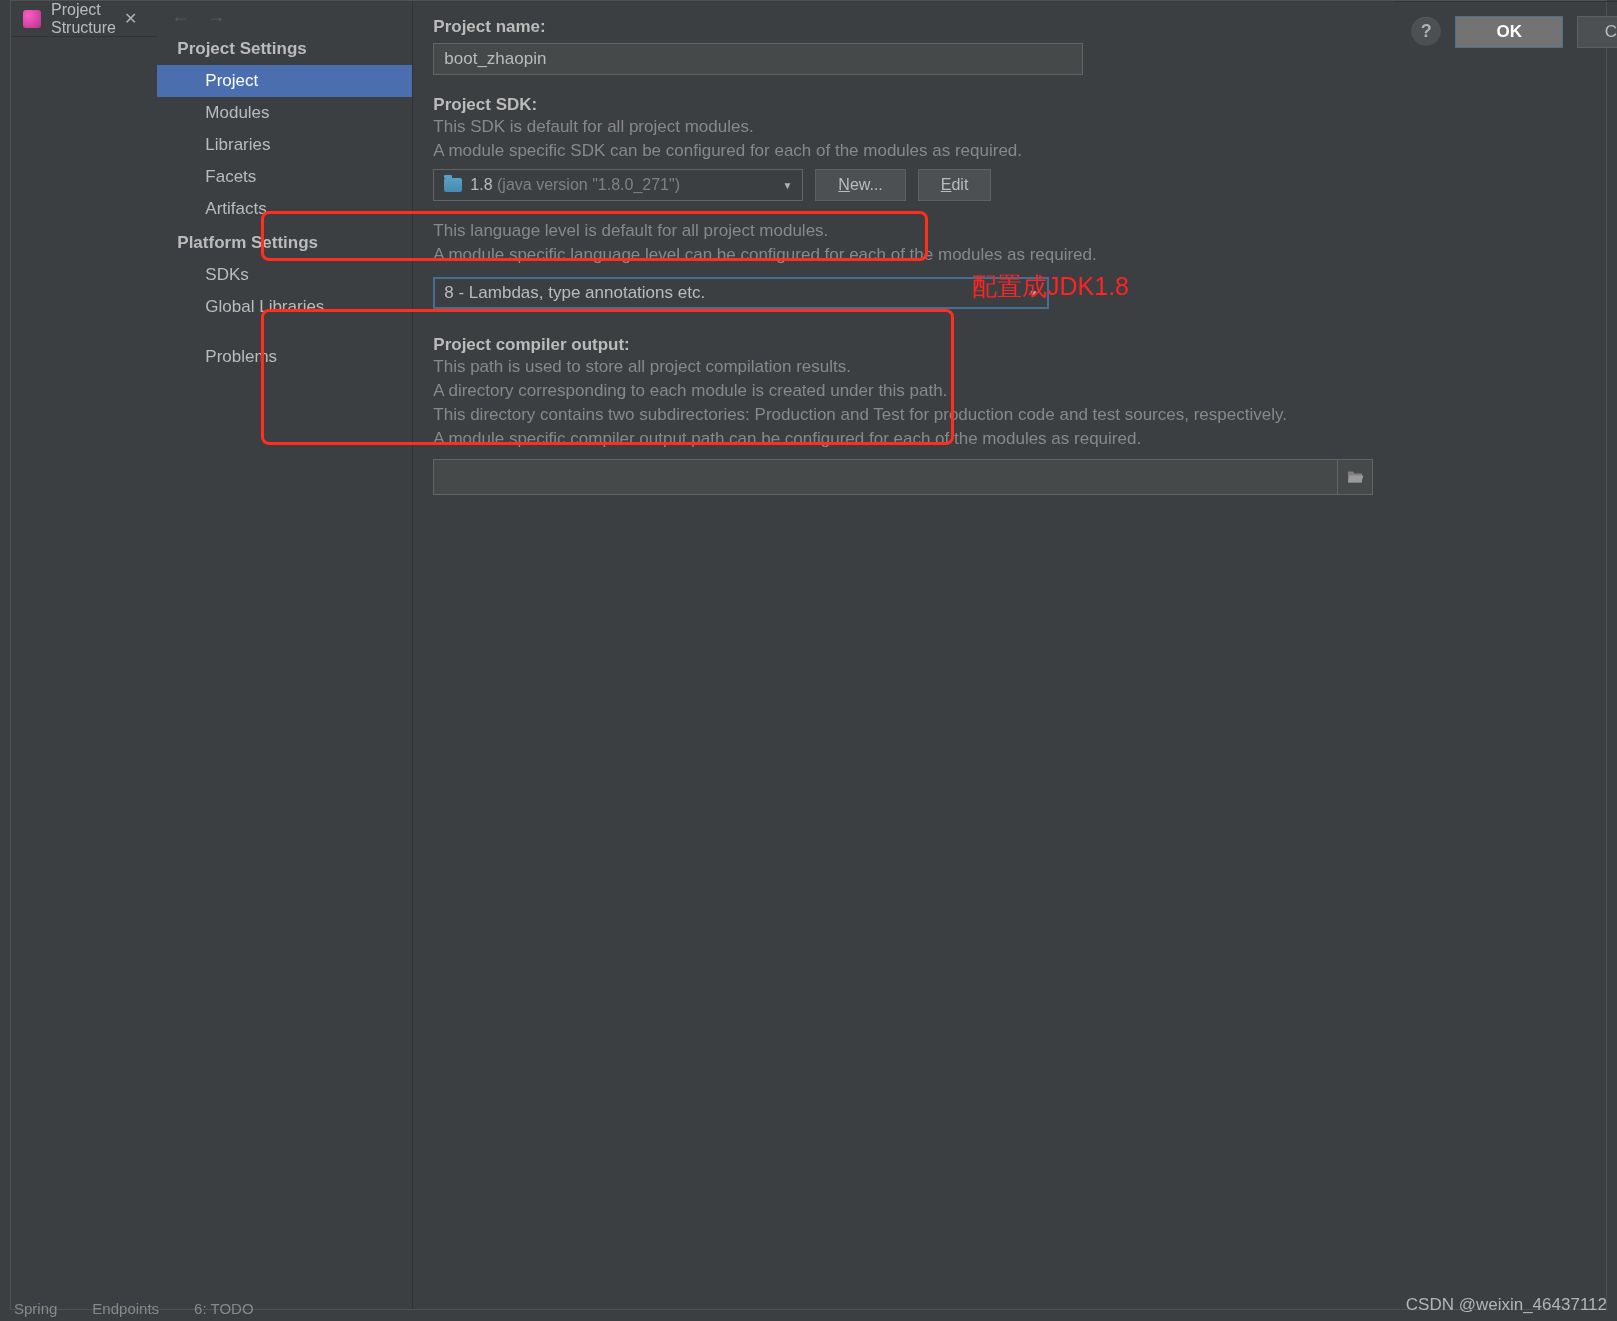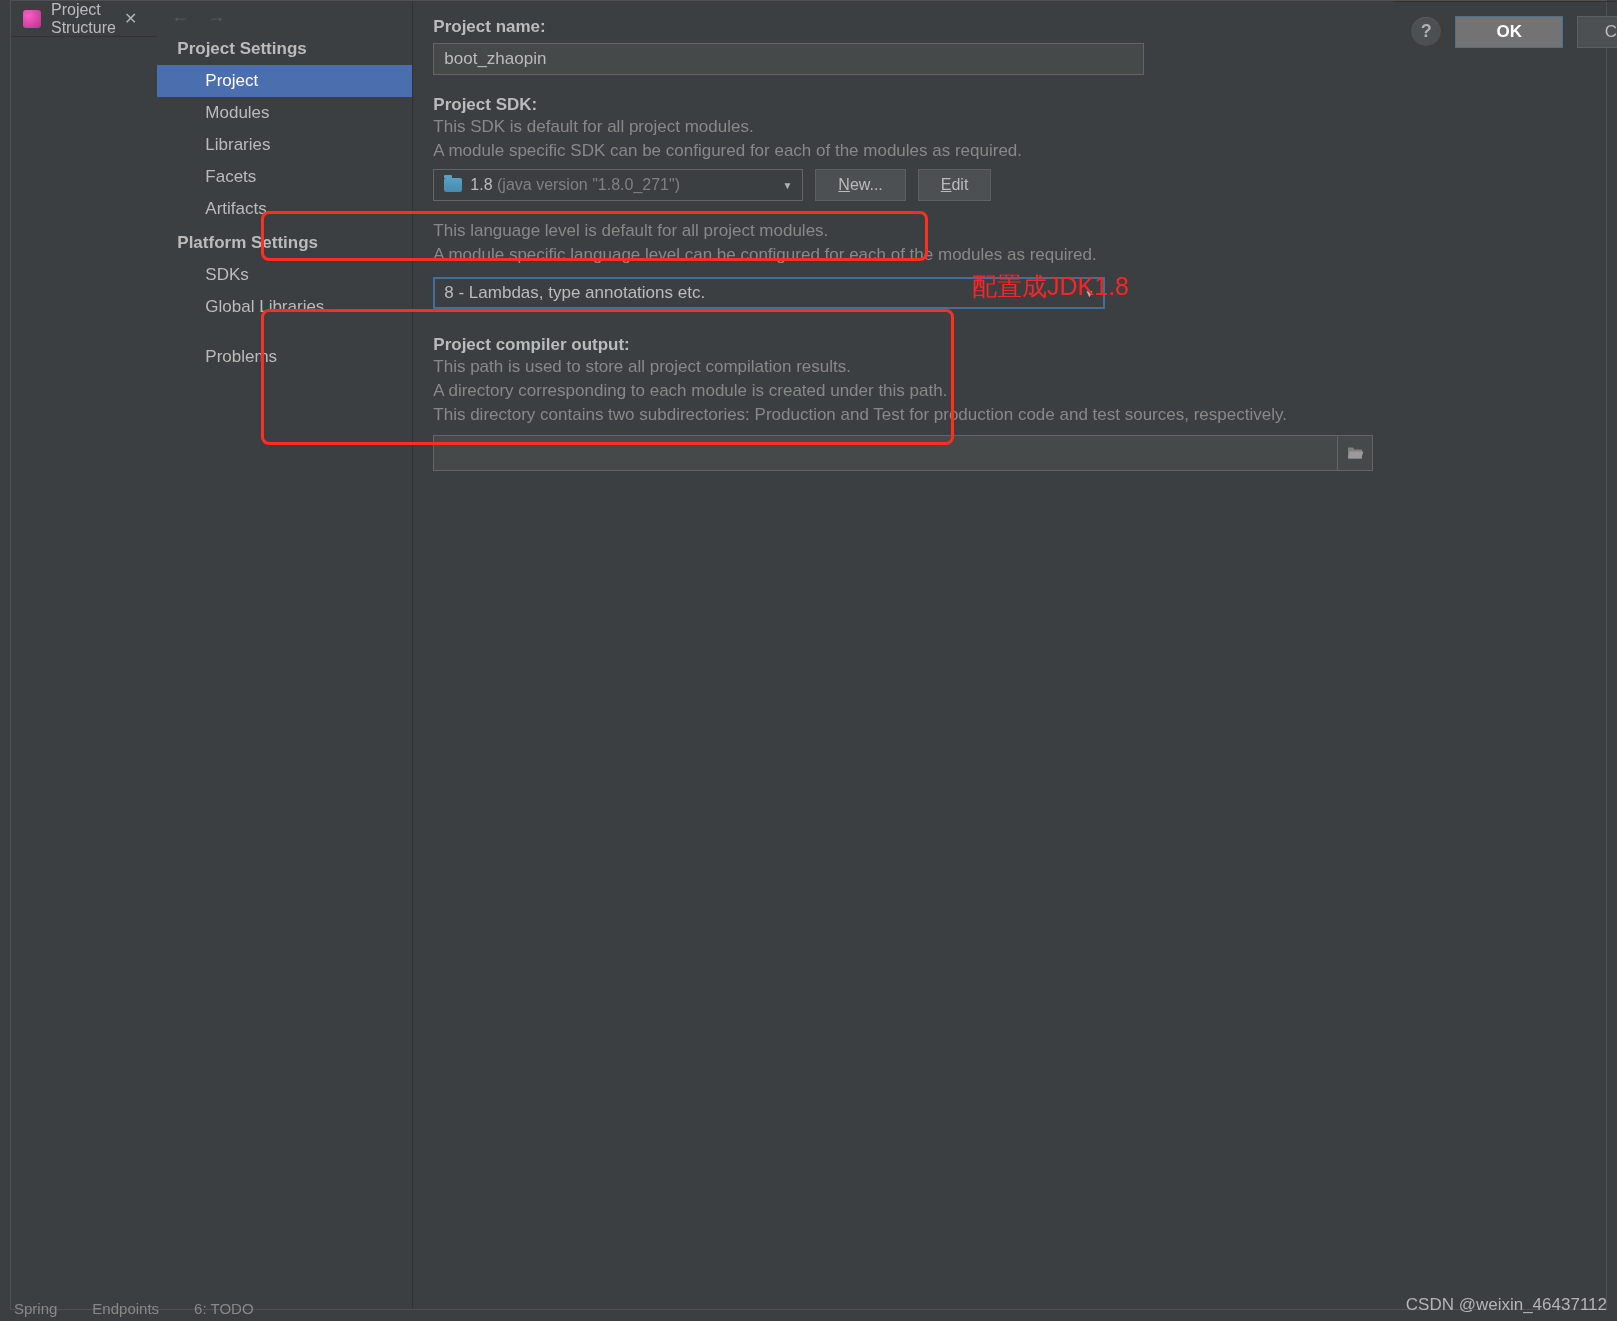--- a/index.html
+++ b/index.html
@@ -74,21 +74,21 @@
     .field-label { color: #bbbbbb; font-weight: bold; font-size: 17px; margin-top: 4px; }
     .field-desc { color: #888888; font-size: 17px; line-height: 24px; }
 
     .text-input {
       border: 1px solid #646464;
       background: #45494a;
       color: #bbbbbb;
       height: 32px;
       padding: 0 10px;
       font-size: 17px;
-      width: 711px;
+      width: 650px;
       margin-top: 6px;
       margin-bottom: 16px;
     }
 
     .sdk-row { display: flex; gap: 12px; align-items: center; margin-top: 6px; position: relative; z-index: 2; }
     .dropdown {
       border: 1px solid #646464;
       background: #3c3f41;
       height: 32px;
       display: flex;
@@ -130,21 +130,21 @@
       position: absolute;
       border: 3px solid #ff2e1f;
       border-radius: 8px;
       pointer-events: none;
       z-index: 5;
     }
     #hl1 { left: 261px; top: 211px; width: 667px; height: 50px; }
     #hl2 { left: 261px; top: 309px; width: 693px; height: 136px; }
 
     .dropdown.lang {
-      width: 672px;
+      width: 616px;
       border: 1px solid #466d94;
       box-shadow: inset 0 0 0 1px #466d94;
       margin-top: 10px;
       position: relative;
       z-index: 2;
     }
     .dropdown.lang .dropdown-text { font-size: 17px; }
 
     .output-row {
       margin-top: 8px;
@@ -284,20 +284,21 @@
       <div class="dropdown lang">
         <span class="dropdown-text">8 - Lambdas, type annotations etc.</span>
         <span class="dropdown-chevron">▼</span>
       </div>
 
       <div style="height:22px"></div>
       <div class="field-label">Project compiler output:</div>
       <div class="field-desc">This path is used to store all project compilation results.</div>
       <div class="field-desc">A directory corresponding to each module is created under this path.</div>
       <div class="field-desc">This directory contains two subdirectories: Production and Test for production code and test sources, respectively.</div>
+      <div class="field-desc">A module specific compiler output path can be configured for each of the modules as required.</div>
       <div class="output-row">
         <input class="output-input" value="" style="">
         <span class="output-browse">
           <svg viewBox="0 0 24 20">
               <path fill="#808080" d="M2 2h7l2 3h11v13H2z"></path>
               <path fill="#9a9a9a" d="M4 8h20l-3 10H2z"></path>
             </svg>
         </span>
       </div>
 

